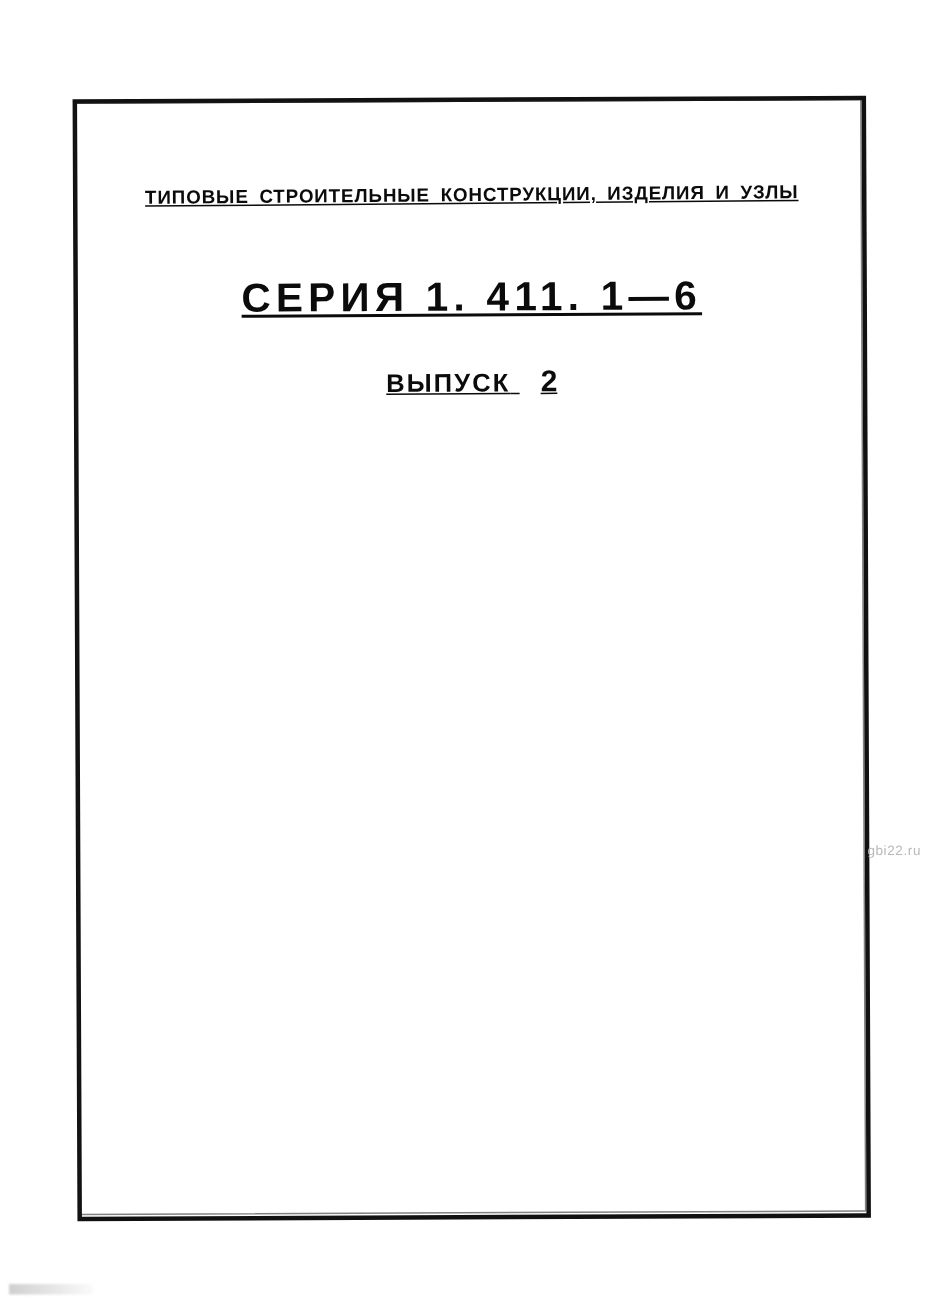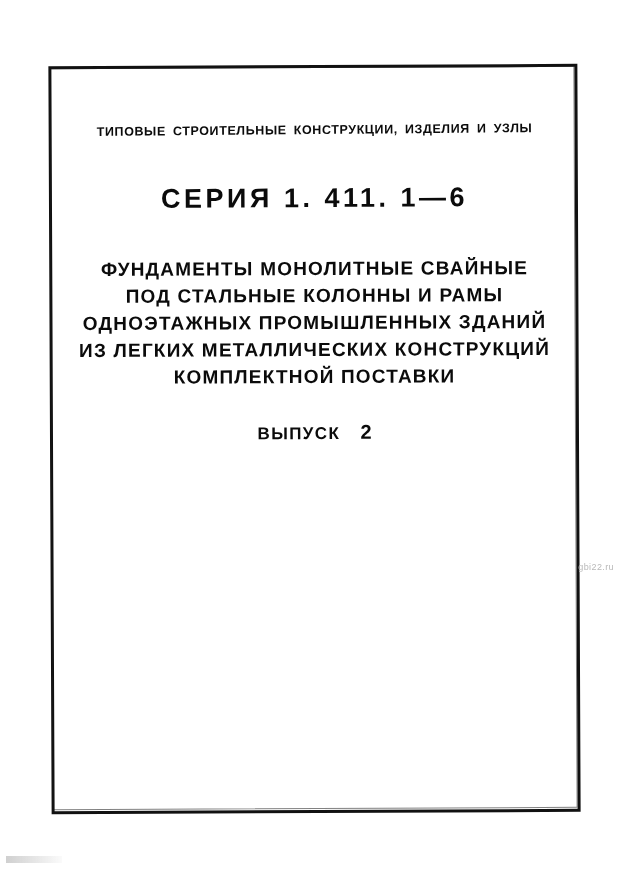--- a/index.html
+++ b/index.html
@@ -47,20 +47,21 @@
   #content {
     position: absolute;
     left: 52px;
     top: 67px;
     width: 525px;
     height: 744px;
     box-sizing: border-box;
     padding: 28px 22px 0 22px;
     text-align: center;
     color: #0b0b0b;
+    text-decoration: underline;
   }
 
   .line-superhead {
     font-size: 12.5px;
     font-weight: 700;
     letter-spacing: 0.6px;
     word-spacing: 3px;
     margin-top: 28px;
     transform: rotate(-0.5deg);
     white-space: nowrap;
@@ -140,27 +141,20 @@
 <div id="page">
 
   <div id="doc-frame"></div>
 
   <div id="content">
 
     <div class="line-superhead">ТИПОВЫЕ  СТРОИТЕЛЬНЫЕ КОНСТРУКЦИИ, ИЗДЕЛИЯ И УЗЛЫ</div>
 
     <div class="line-series">СЕРИЯ 1. 411. 1—6</div>
 
-    <div class="block-title">
-      <div class="t">ФУНДАМЕНТЫ МОНОЛИТНЫЕ СВАЙНЫЕ</div>
-      <div class="t">ПОД СТАЛЬНЫЕ КОЛОННЫ И РАМЫ</div>
-      <div class="t">ОДНОЭТАЖНЫХ ПРОМЫШЛЕННЫХ ЗДАНИЙ</div>
-      <div class="t">ИЗ ЛЕГКИХ МЕТАЛЛИЧЕСКИХ КОНСТРУКЦИЙ</div>
-      <div class="t">КОМПЛЕКТНОЙ  ПОСТАВКИ</div>
-    </div>
 
     <div class="line-issue">
       <span>ВЫПУСК</span>
       <span class="num">2</span>
     </div>
 
 
   </div>
 
   <div id="watermark">gbi22.ru</div>

